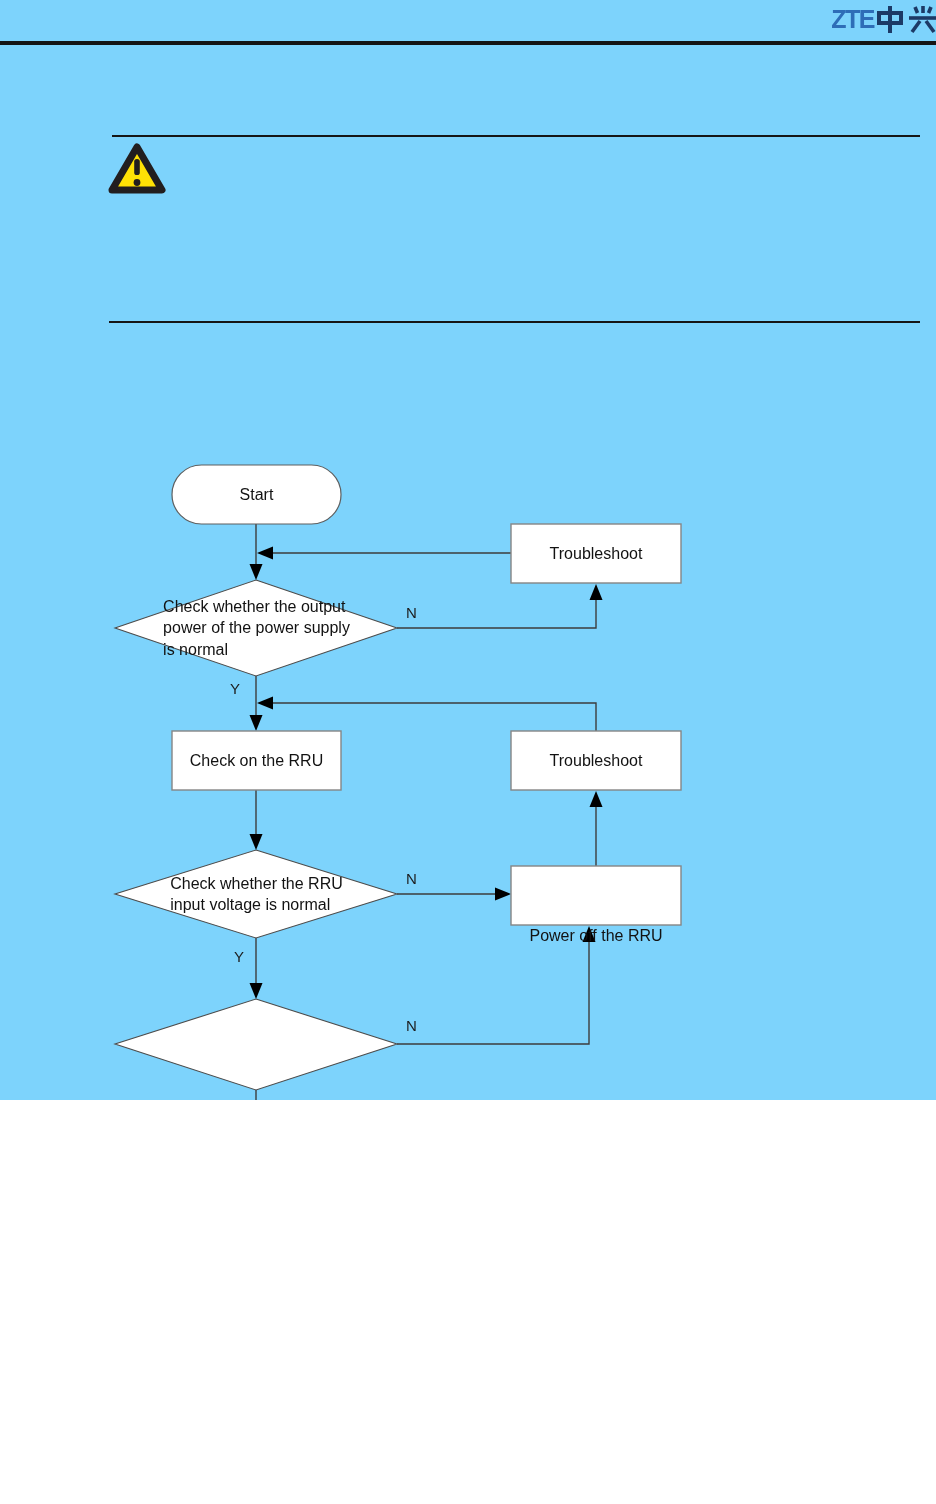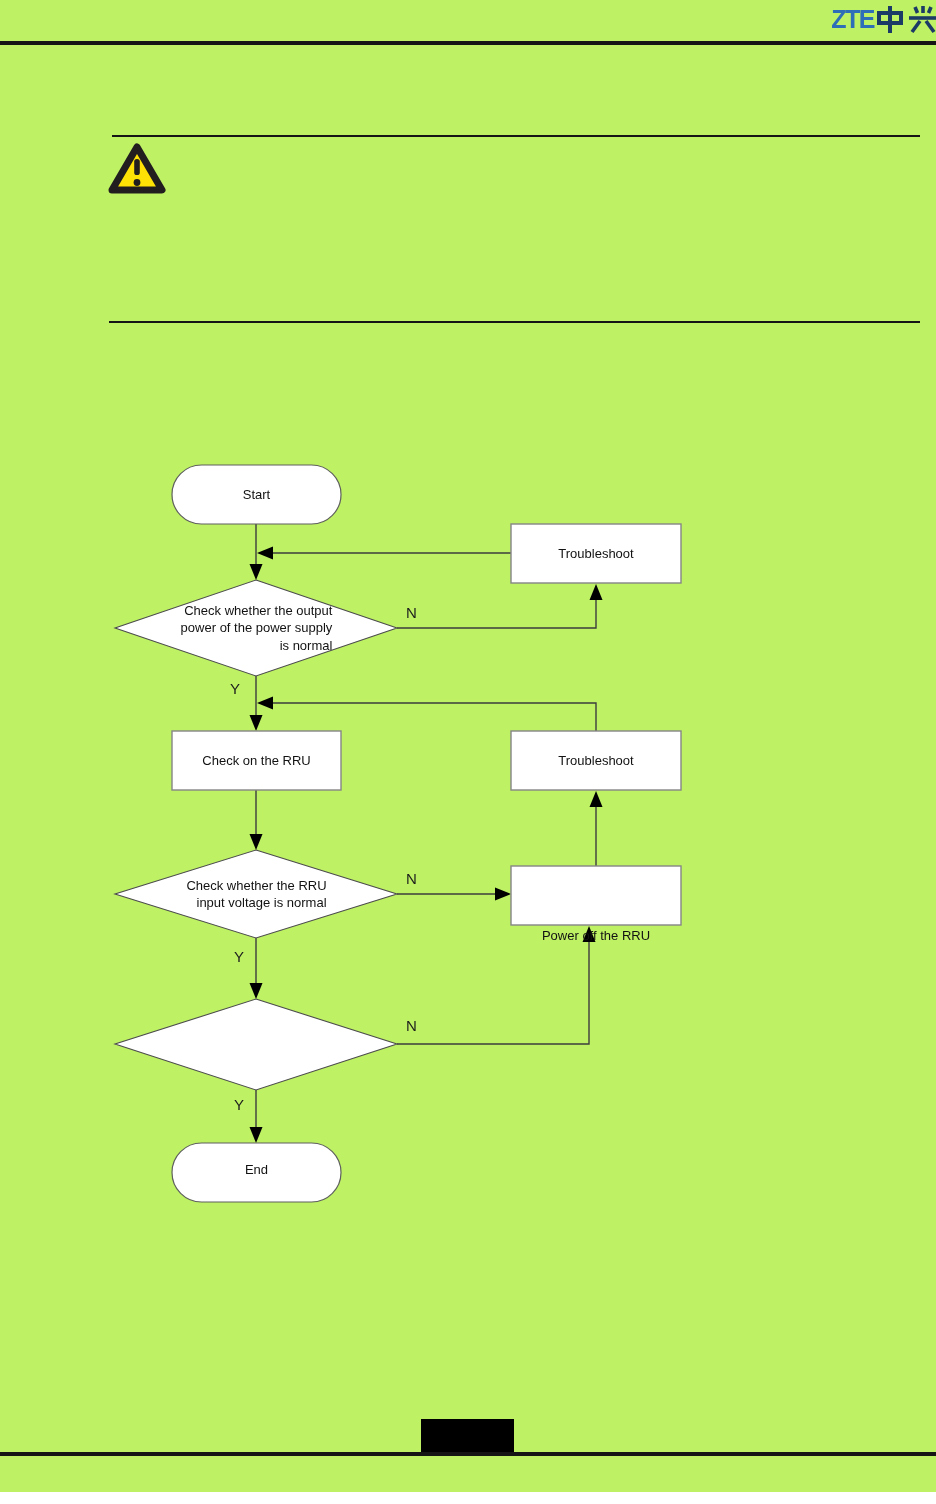--- a/index.html
+++ b/index.html
@@ -1,17 +1,17 @@
 <!DOCTYPE html>
 <html><head>
 <meta charset="utf-8">
 <style>
   html,body { margin:0; padding:0; background:#fff; }
   .page {
-    position:relative; width:936px; height:1492px; background:#bef264;
+    position:relative; width:936px; height:1100px; background:#7dd3fc;
     font-family:"Liberation Sans", sans-serif; overflow:hidden;
   }
   .rule { position:absolute; background:#151515; }
   .header-rule { top:41px; left:0; width:936px; height:4px; }
   .caution-rule-top { top:135px; left:112px; width:808px; height:2px; }
   .caution-rule-bottom { top:321px; left:109px; width:811px; height:2px; }
   .footer-rule { top:1452px; left:0; width:936px; height:4px; }
 
   .logo { position:absolute; top:4px; right:-2px; display:flex; align-items:center; }
   .logo-latin {
@@ -25,21 +25,21 @@
   .flow-svg { position:absolute; top:0; left:0; width:936px; height:1504px; }
   .flow-shape { fill:#ffffff; }
   .proc { stroke:#858585; stroke-width:1.4; }
   .term { stroke:#5f5f5f; stroke-width:1.2; }
   .dec  { stroke:#4c4c4c; stroke-width:1.1; }
   .edge { stroke:#3d3d3d; stroke-width:1.4; fill:none; }
   .ah   { fill:#000; stroke:none; }
 
   .node-label {
     position:absolute; display:flex; align-items:center; justify-content:center;
-    text-align:right; font-size:13px; color:#121212; line-height:1.34;
+    text-align:left; font-size:16px; color:#121212; line-height:1.34;
     white-space:pre-line;
   }
   .branch-label { position:absolute; font-size:15px; color:#1c1c1c; }
 
   .footer-box { position:absolute; top:1419px; left:421px; width:93px; height:33px; background:#000; }
 </style>
 </head>
 <body>
 
 <div class="page">

